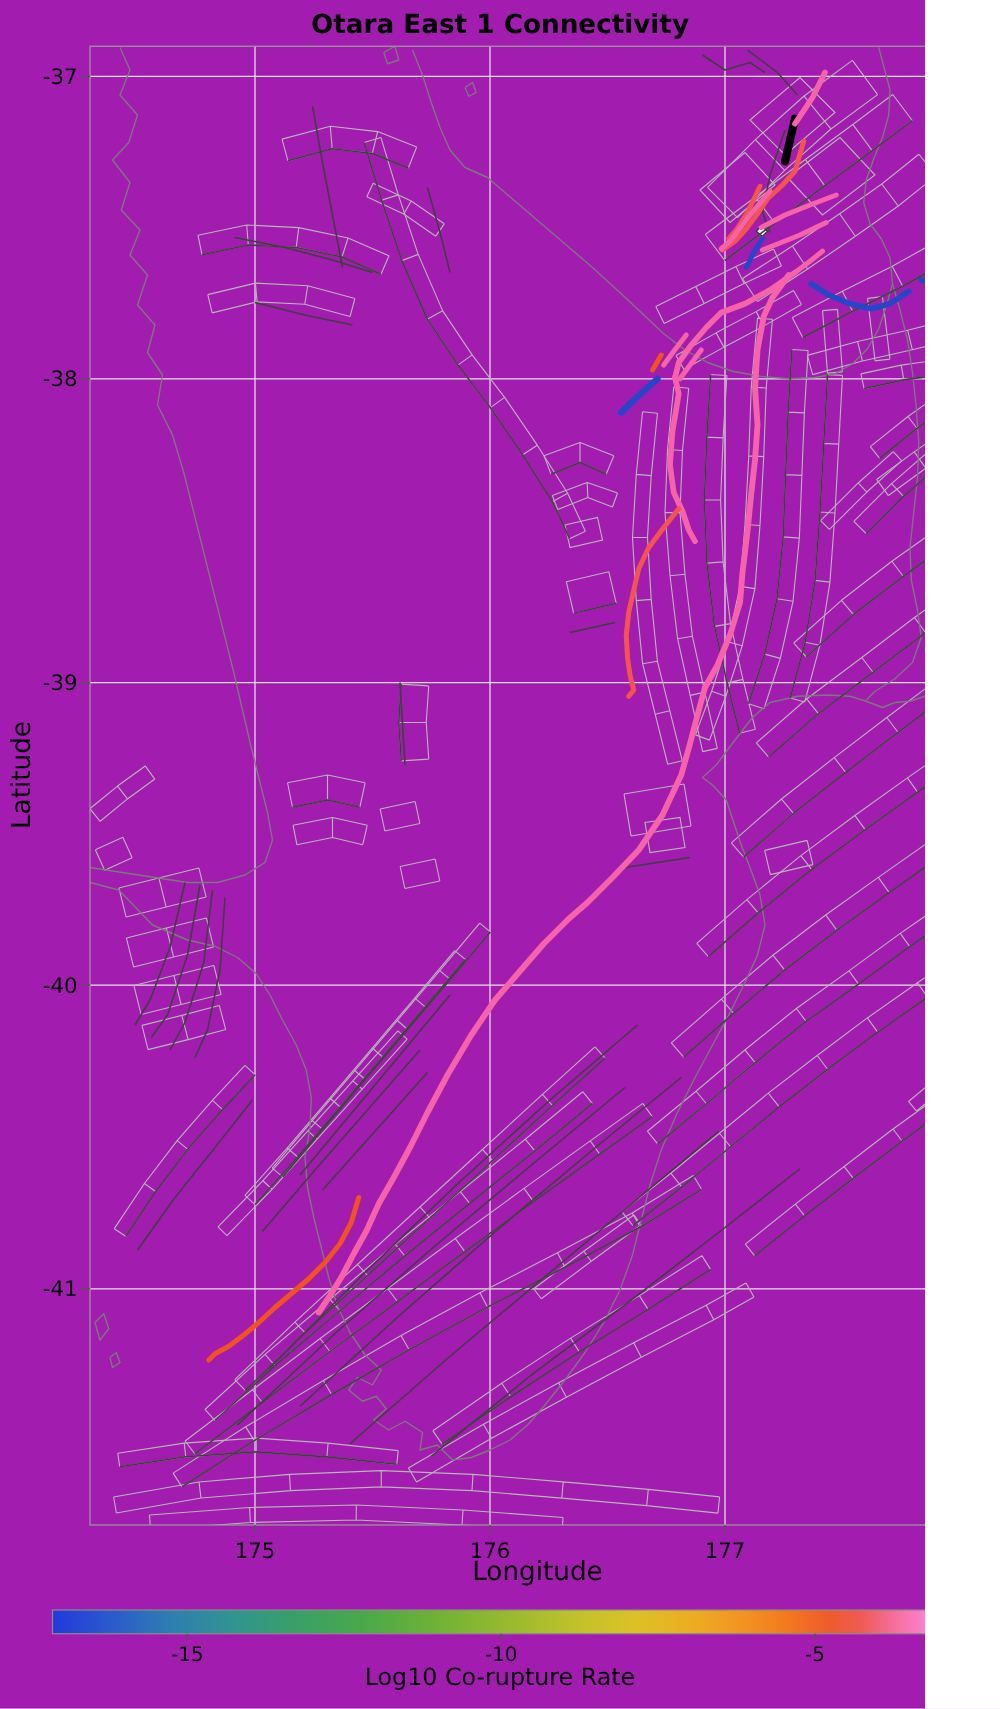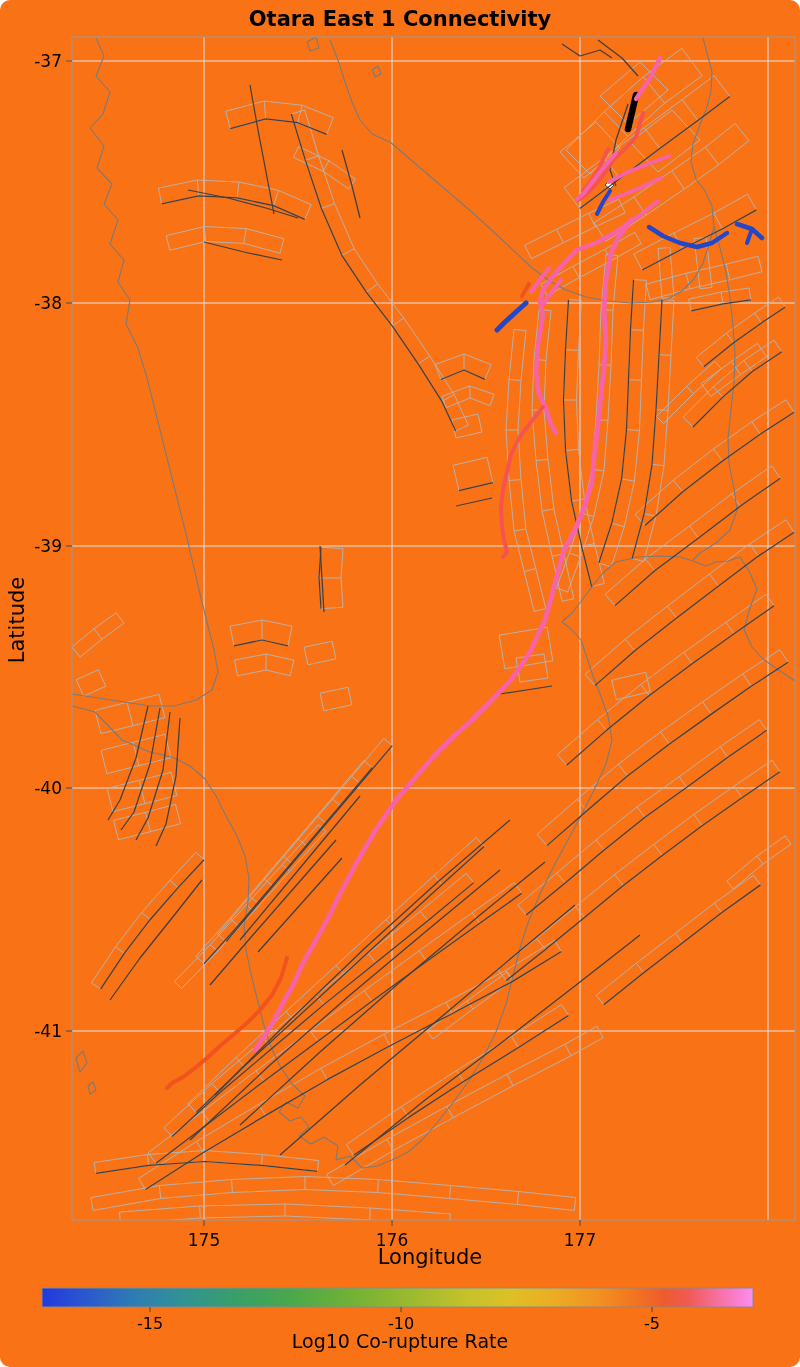--- a/index.html
+++ b/index.html
@@ -1,17 +1,17 @@
 <!DOCTYPE html>
 <html><head>
 <meta charset="utf-8">
 <style>
   html,body{margin:0;padding:0;background:#ffffff;}
-  .figure{position:relative;width:800px;height:1367px;background:#f97316;overflow:hidden;
-          font-family:"DejaVu Sans","Liberation Sans",sans-serif;border-radius:10px;}
+  .figure{position:relative;width:740px;height:1367px;background:#a21caf;overflow:hidden;
+          font-family:"DejaVu Sans","Liberation Sans",sans-serif;}
   svg{position:absolute;left:0;top:0;}
   text{font-family:"DejaVu Sans","Liberation Sans",sans-serif;fill:#000;}
   .title-text{font-size:21px;font-weight:bold;text-anchor:middle;}
   .axis-label{font-size:21px;text-anchor:middle;}
   .tick-text{font-size:17px;}
   .cbar-label{font-size:19px;text-anchor:middle;}
   .cbar-tick{font-size:16px;text-anchor:middle;}
 </style>
 </head>
 <body>

